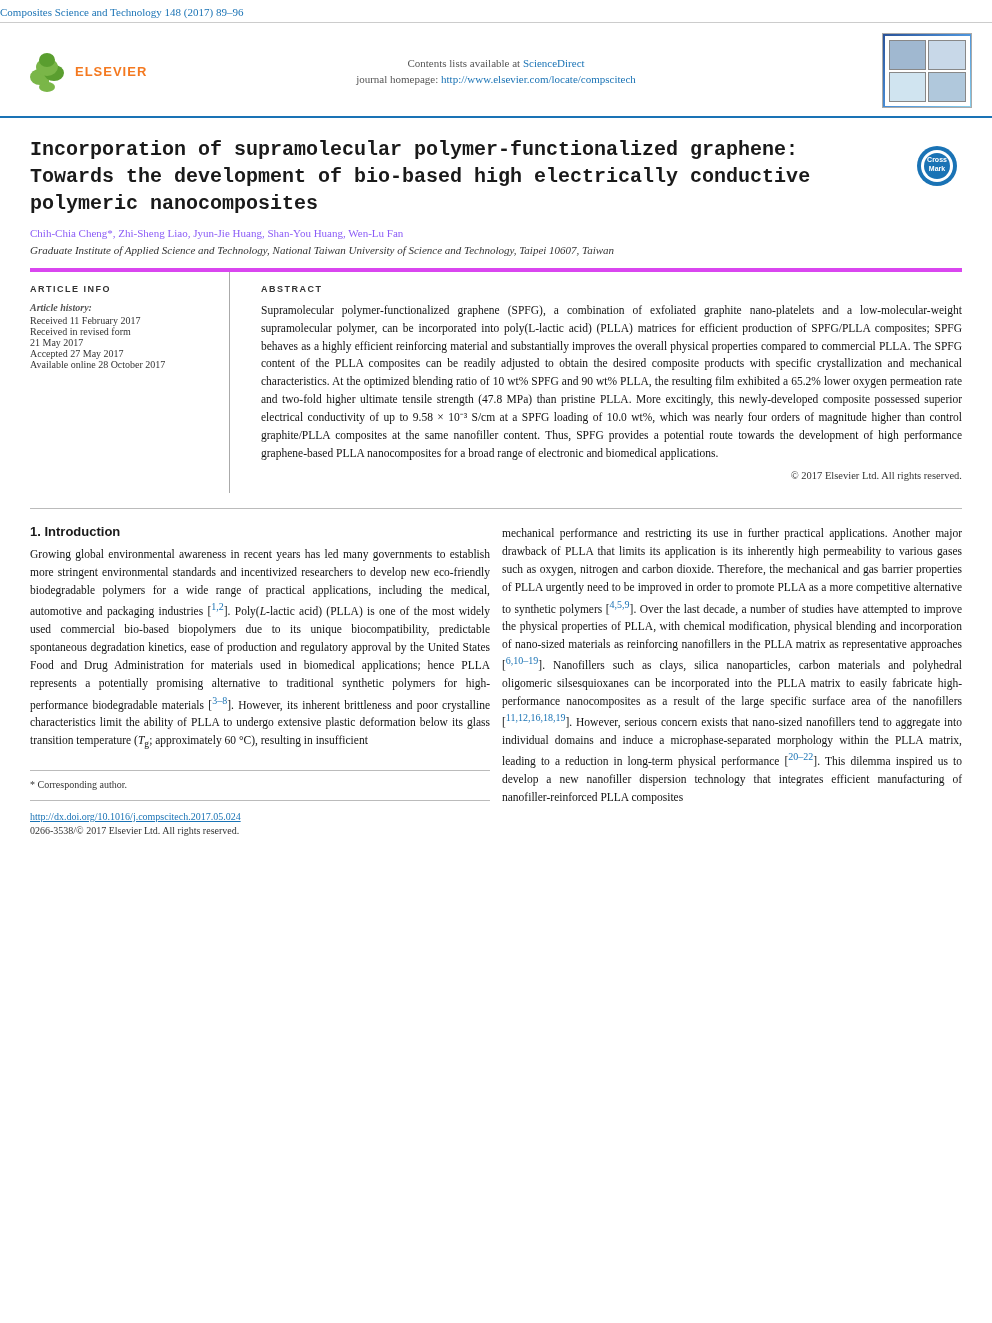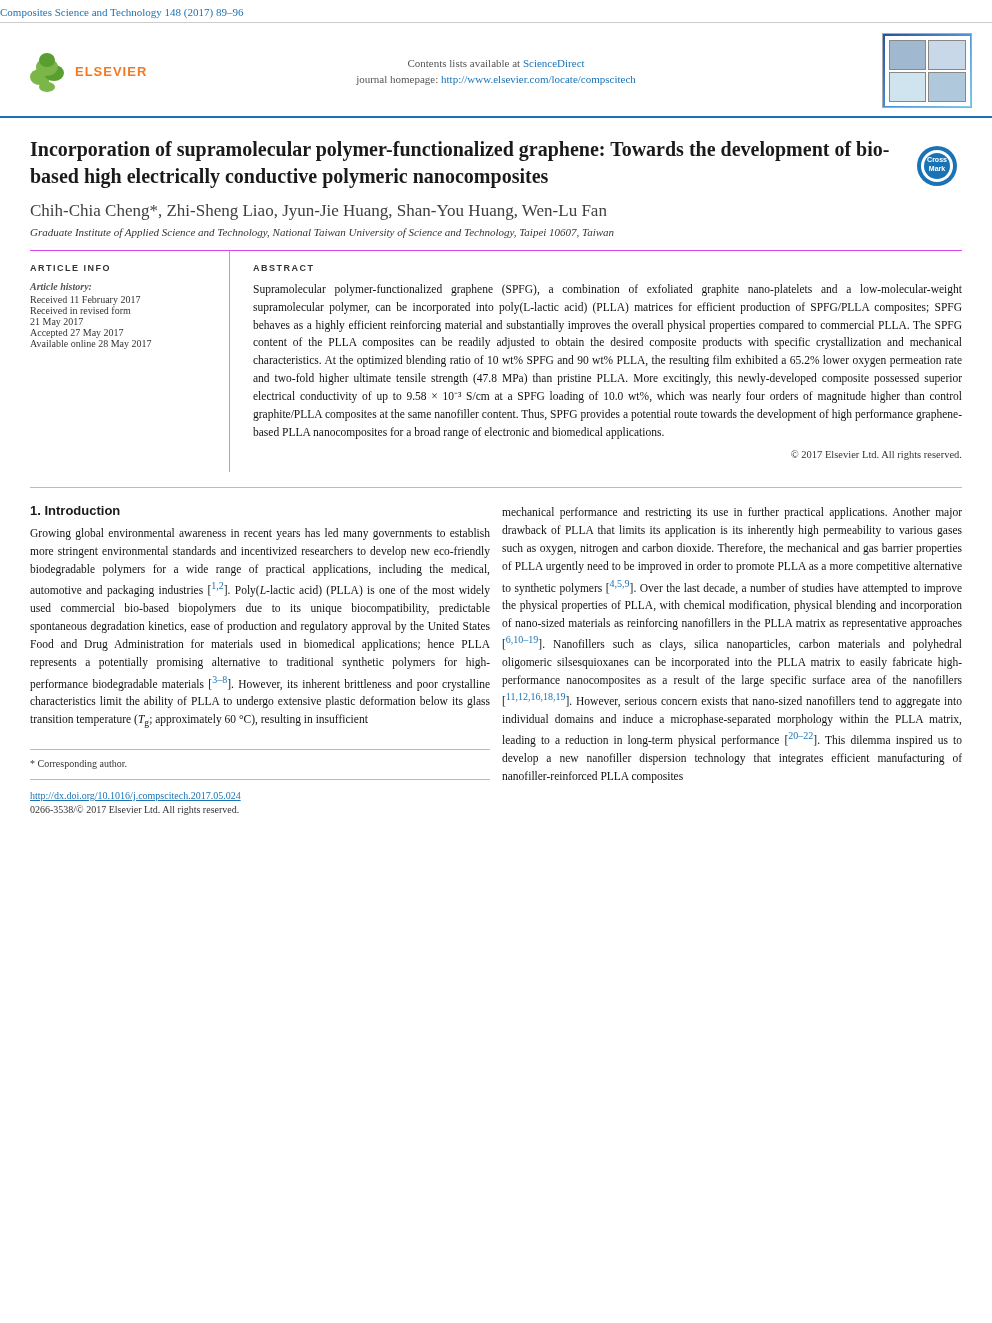--- a/index.html
+++ b/index.html
@@ -101,51 +101,51 @@
       align-items: flex-start;
       justify-content: space-between;
     }
     .article-title {
       font-size: 20px;
       font-weight: bold;
       color: #1a1a1a;
       line-height: 1.35;
       flex: 1;
       padding-right: 20px;
-      font-family: Liberation Serif, serif;
+      font-family: Liberation Mono, monospace;
     }
     .crossmark {
       width: 50px;
       height: 50px;
       display: flex;
       align-items: center;
       justify-content: center;
       flex-shrink: 0;
       margin-top: 5px;
     }
     .crossmark-icon {
       width: 42px;
       height: 42px;
     }
     .authors {
-      font-size: 17px;
-      color: #404040;
+      font-size: 11px;
+      color: #8b5cf6;
       margin-bottom: 5px;
       font-family: Liberation Serif, serif;
     }
     .affiliation {
       font-size: 11px;
       font-style: italic;
       color: #333;
       margin-bottom: 12px;
     }
     .two-col {
       display: flex;
-      gap: 8px;
-      border-top: 1px solid #d946ef;
+      gap: 16px;
+      border-top: 4px solid #d946ef;
       margin-top: 8px;
     }
     .left-col {
       width: 200px;
       min-width: 200px;
       padding: 12px 15px 12px 0;
       border-right: 1px solid #aaa;
     }
     .right-col {
       flex: 1;
@@ -330,21 +330,21 @@
 
     <div class="left-col">
       <div class="section-label">Article Info</div>
 
       <div class="info-block">
         <div class="label">Article history:</div>
         <div class="value">Received 11 February 2017</div>
         <div class="value">Received in revised form</div>
         <div class="value">21 May 2017</div>
         <div class="value">Accepted 27 May 2017</div>
-        <div class="value">Available online 28 May 2017</div>
+        <div class="value">Available online 28 October 2017</div>
       </div>
 
     </div>
 
     <div class="right-col">
       <div class="section-label">Abstract</div>
       <div class="abstract-text">Supramolecular polymer-functionalized graphene (SPFG), a combination of exfoliated graphite nano-platelets and a low-molecular-weight supramolecular polymer, can be incorporated into poly(L-lactic acid) (PLLA) matrices for efficient production of SPFG/PLLA composites; SPFG behaves as a highly efficient reinforcing material and substantially improves the overall physical properties compared to commercial PLLA. The SPFG content of the PLLA composites can be readily adjusted to obtain the desired composite products with specific crystallization and mechanical characteristics. At the optimized blending ratio of 10 wt% SPFG and 90 wt% PLLA, the resulting film exhibited a 65.2% lower oxygen permeation rate and two-fold higher ultimate tensile strength (47.8 MPa) than pristine PLLA. More excitingly, this newly-developed composite possessed superior electrical conductivity of up to 9.58 × 10⁻³ S/cm at a SPFG loading of 10.0 wt%, which was nearly four orders of magnitude higher than control graphite/PLLA composites at the same nanofiller content. Thus, SPFG provides a potential route towards the development of high performance graphene-based PLLA nanocomposites for a broad range of electronic and biomedical applications.</div>
       <div class="copyright">© 2017 Elsevier Ltd. All rights reserved.</div>
     </div>
   </div>

